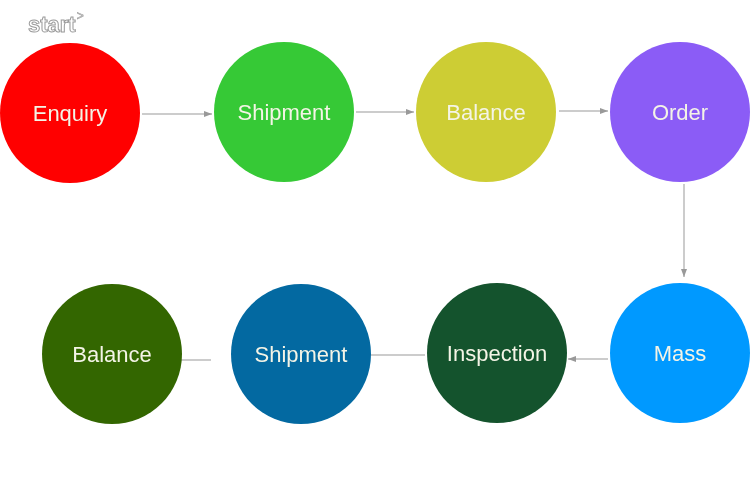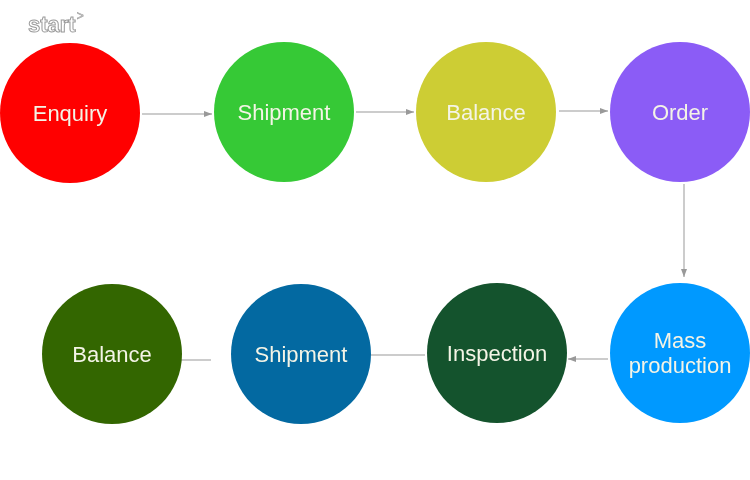--- a/index.html
+++ b/index.html
@@ -35,21 +35,21 @@
 <div class="node" style="left:214px; top:42px; background:#36c936;">
     <span>Shipment</span>
   </div>
 <div class="node" style="left:416px; top:42px; background:#cdcd34;">
     <span>Balance</span>
   </div>
 <div class="node" style="left:610px; top:42px; background:#8b5cf6;">
     <span>Order</span>
   </div>
 <div class="node" style="left:610px; top:283px; background:#0099ff;">
-    <span><span>Mass</span><br><span>production</span></span>
+    <span><span>Mass</span><br></span>
   </div>
 <div class="node" style="left:427px; top:283px; background:#14532d;">
     <span>Inspection</span>
   </div>
 <div class="node" style="left:231px; top:284px; background:#0369a1;">
     <span>Shipment</span>
   </div>
 <div class="node" style="left:0px; top:284px; background:#336600;margin-left:42px;">
     <span>Balance</span>
   </div>

